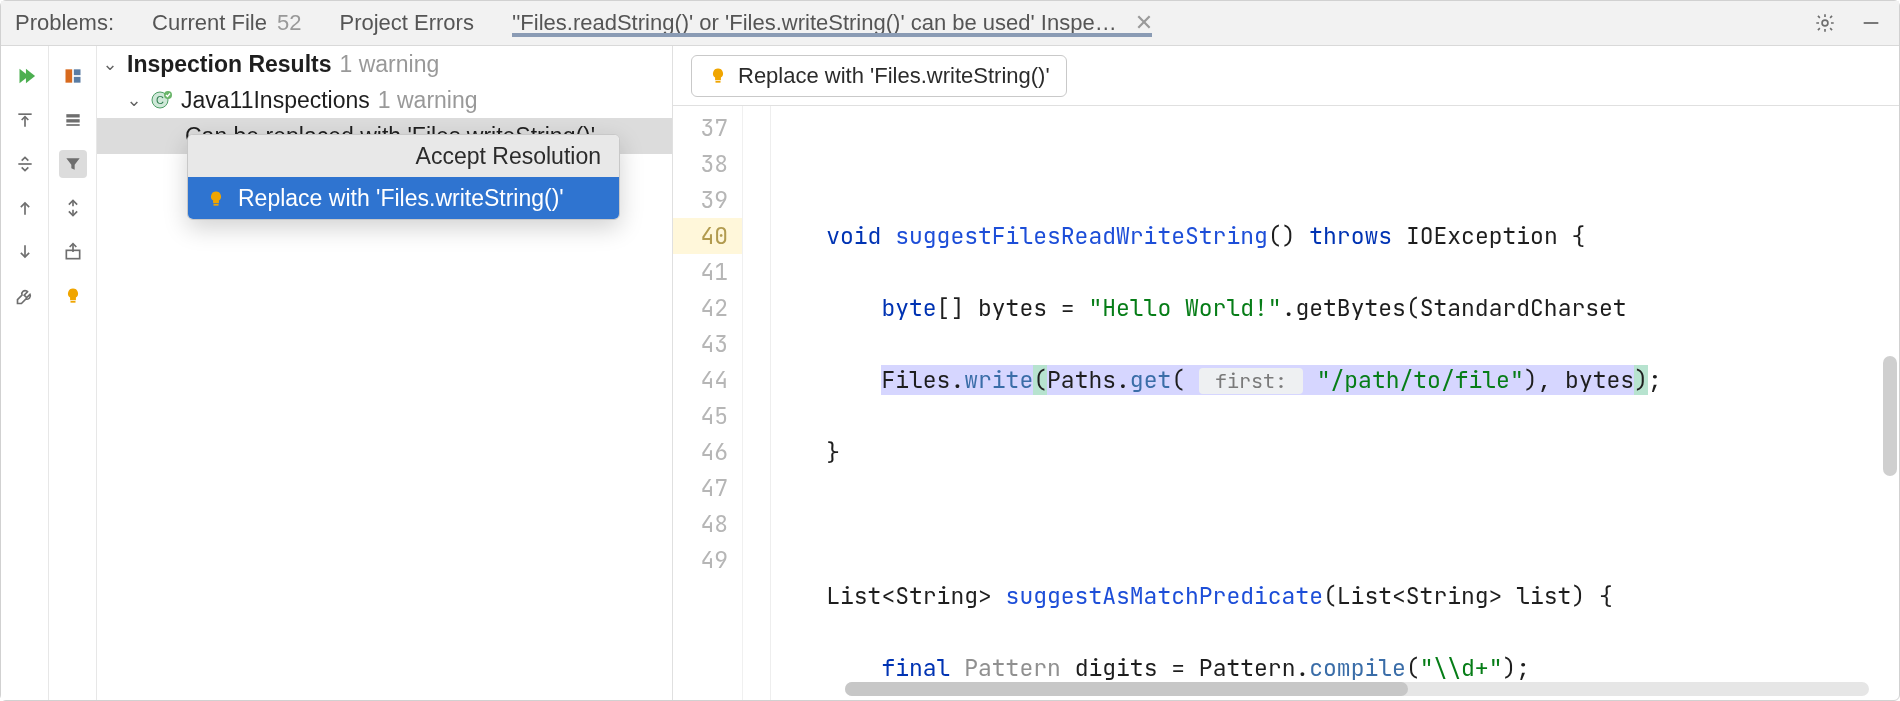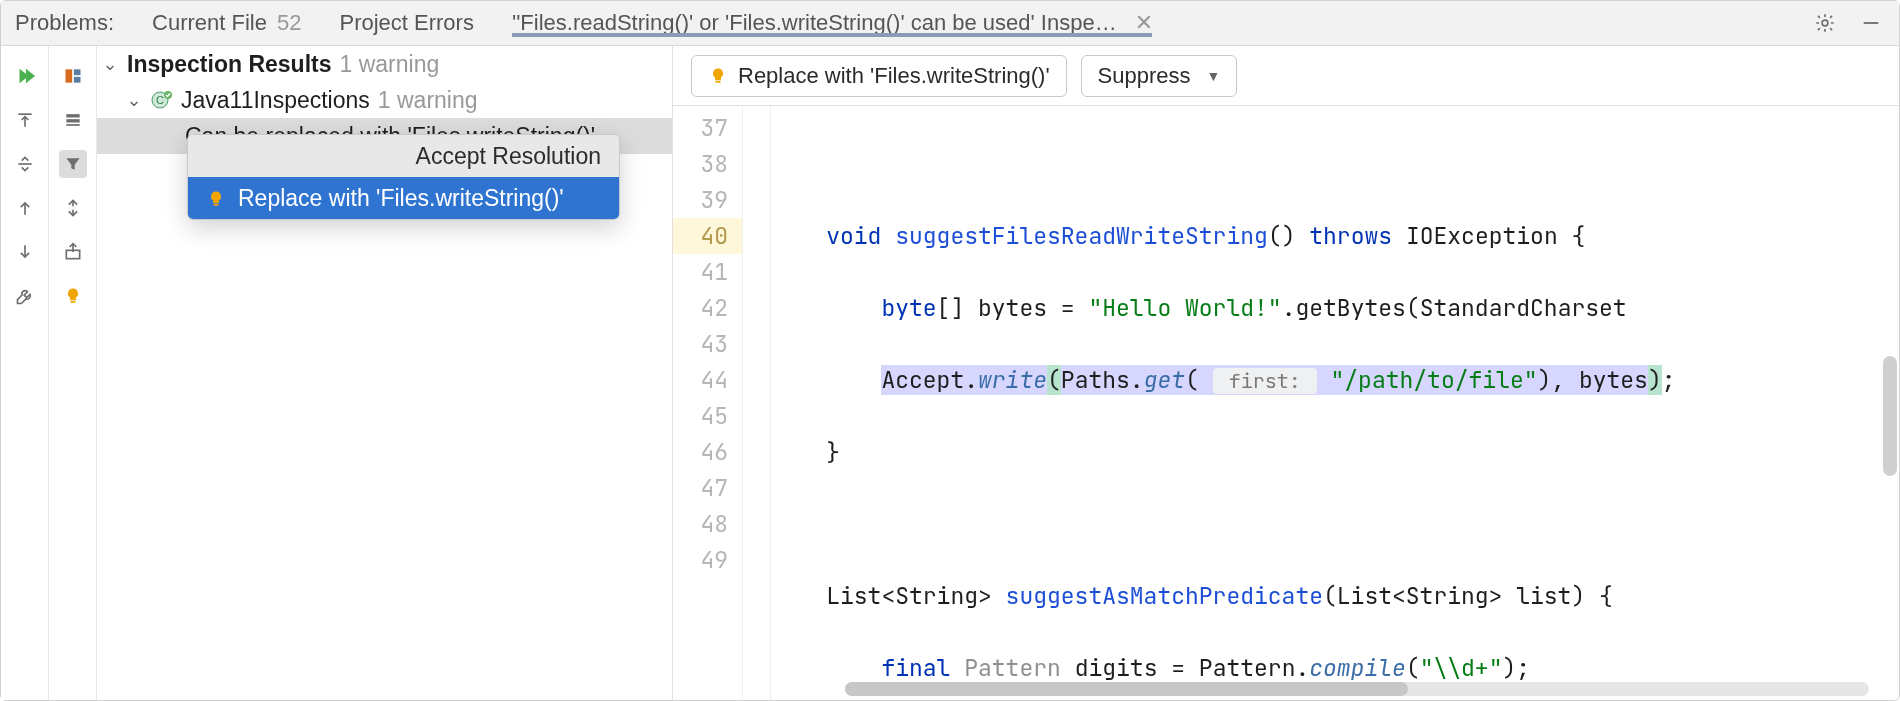--- a/index.html
+++ b/index.html
@@ -45,21 +45,21 @@
   .btn .caret { font-size:14px; color:#666; margin-left:6px; }
   .editor { flex:1; display:flex; position:relative; min-height:0; }
   .ed-gutter { width:70px; background:#fff; border-right:1px solid #f0f0f0; text-align:right; color:#b6b6b6; font: 23px/36px "JetBrains Mono","Menlo","Consolas",monospace; padding:4px 14px 12px 0; }
   .ed-gutter .ln { height:36px; }
   .ed-gutter .ln.warn { background:#fff7da; color:#b29b4f; margin-right:-14px; padding-right:14px; }
   .ed-sep { width:28px; border-right:1px solid #eee; }
   .ed-code { flex:1; font: 23px/36px "JetBrains Mono","Menlo","Consolas",monospace; white-space:pre; padding-top:4px; overflow:hidden; position:relative; }
   .cl { height:36px; }
   .kw { color:#0033b3; }
   .fn { color:#1d4ed8; }
-  .fi { color:#3a6da8; font-style:italic; }
+  .fi { color:#3a6da8; }
   .str { color:#067d17; }
   .hint { background:#eef0f2; border-radius:4px; padding:0 16px; color:#7a7a7a; font-size:20px; }
   .id-grey { color:#909090; }
   .hl { background:#d6d6ff; }
   .hl-edge { background:#b7e3cf; }
   .scrollbar-h { position:absolute; left:74px; right:30px; bottom:4px; height:14px; border-radius:8px; background:#e6e6e6; }
   .scrollbar-h .thumb { position:absolute; left:0; width:55%; top:0; bottom:0; background:#c7c7c7; border-radius:8px; }
   .scrollbar-v { position:absolute; right:2px; top:250px; width:14px; height:120px; background:#cfcfcf; border-radius:8px; }
 </style>
 </head>
@@ -226,24 +226,20 @@
   <div class="right-pane">
     <div class="action-bar">
       <div class="btn">
         <span class="bulb">
           <svg viewBox="0 0 24 24" width="20" height="20" fill="#f0a500">
                 <path d="M12 3a6 6 0 0 0-3.5 10.9V17h7v-3.1A6 6 0 0 0 12 3z"></path>
                 <rect x="9" y="18" width="6" height="2"></rect>
               </svg>
         </span>
         <span>Replace with 'Files.writeString()'</span>
-      </div>
-      <div class="btn">
-        <span>Suppress</span>
-        <span class="caret">▼</span>
       </div>
     </div>
 
     <div class="editor">
       <div class="ed-gutter">
         <div class="ln">37</div>
         <div class="ln">38</div>
         <div class="ln">39</div>
         <div class="ln warn">40</div>
         <div class="ln">41</div>
@@ -254,21 +250,21 @@
         <div class="ln">46</div>
         <div class="ln">47</div>
         <div class="ln">48</div>
         <div class="ln">49</div>
       </div>
       <div class="ed-sep"></div>
       <div class="ed-code">
 <div class="cl"></div>
 <div class="cl">    <span class="kw">void</span> <span class="fn">suggestFilesReadWriteString</span><span>()</span> <span class="kw">throws</span> <span>IOException {</span></div>
 <div class="cl">        <span class="kw">byte</span><span>[] bytes = </span><span class="str">"Hello World!"</span><span>.getBytes(StandardCharset</span></div>
-<div class="cl">        <span class="hl"><span>Accept.</span><span class="fi">write</span></span><span class="hl-edge">(</span><span class="hl"><span>Paths.</span><span class="fi">get</span><span>(</span> <span class="hint">first:</span> <span class="str">"/path/to/file"</span><span>), bytes</span></span><span class="hl-edge">)</span><span>;</span></div>
+<div class="cl">        <span class="hl"><span>Files.</span><span class="fi">write</span></span><span class="hl-edge">(</span><span class="hl"><span>Paths.</span><span class="fi">get</span><span>(</span> <span class="hint">first:</span> <span class="str">"/path/to/file"</span><span>), bytes</span></span><span class="hl-edge">)</span><span>;</span></div>
 <div class="cl">    <span>}</span></div>
 <div class="cl"></div>
 <div class="cl">    <span>List&lt;String&gt; </span><span class="fn">suggestAsMatchPredicate</span><span>(List&lt;String&gt; list) {</span></div>
 <div class="cl">        <span class="kw">final</span><span class="id-grey"> Pattern </span><span>digits</span><span> = Pattern.</span><span class="fi">compile</span><span>(</span><span class="str">"\\d+"</span><span>);</span></div>
 
 
 
 
 
         <div class="scrollbar-h"><div class="thumb"></div></div>

